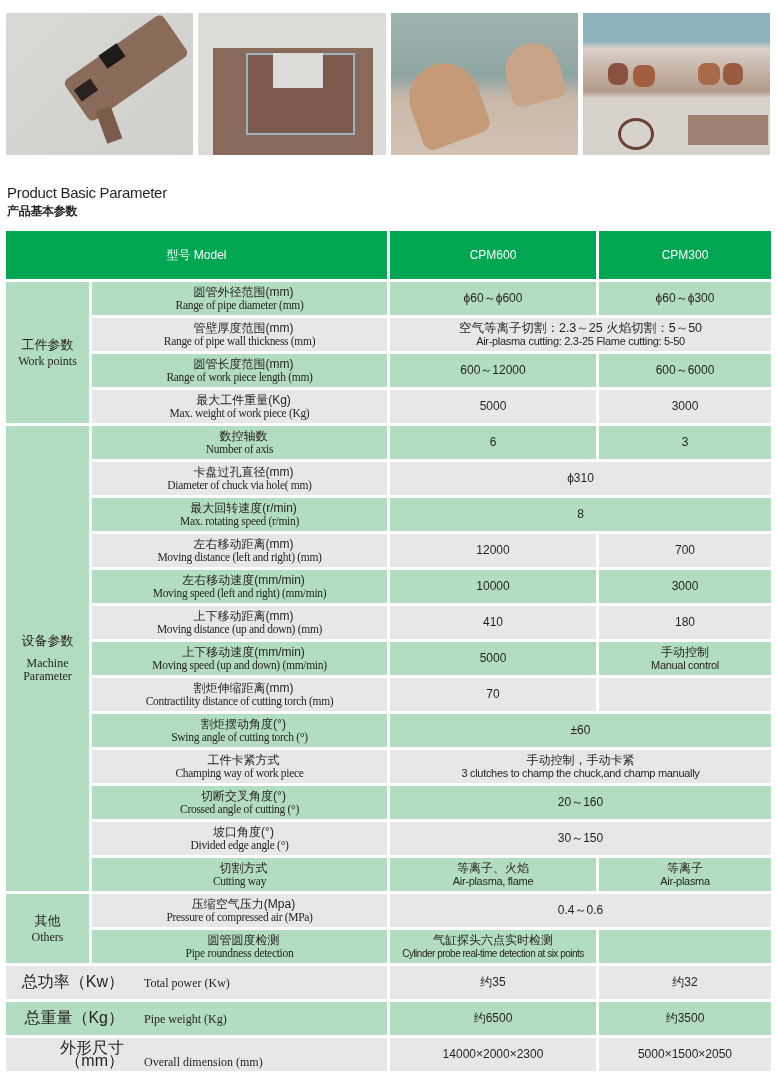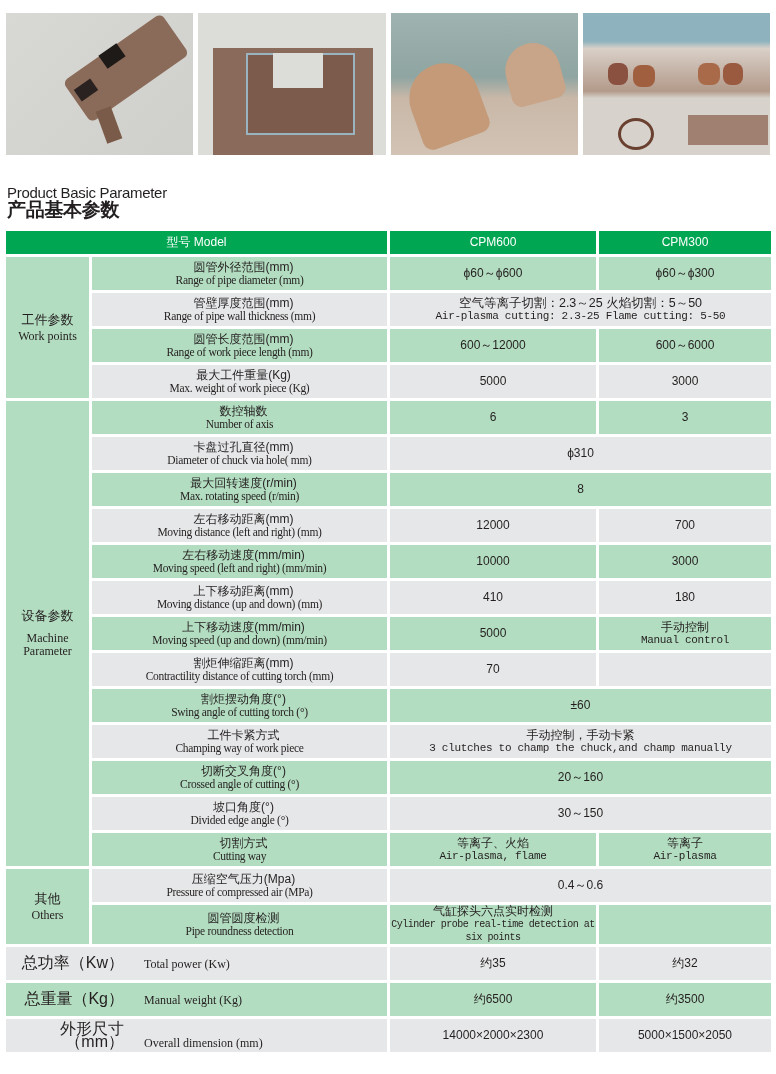--- a/index.html
+++ b/index.html
@@ -5,32 +5,32 @@
   html, body { margin: 0; padding: 0; background: #ffffff; }
   body { width: 776px; height: 1074px; position: relative; overflow: hidden; font-family: "Liberation Sans", sans-serif; color: #231f20; }
   .photos { position: absolute; top: 13px; left: 6px; width: 764px; height: 142px; display: flex; gap: 5px; }
   .photo { flex: 1; height: 142px; position: relative; overflow: hidden; }
   .p1 { background: linear-gradient(135deg, #d8d8d4 0%, #cfcfcb 100%); }
   .p2 { background: #dcdcd8; }
   .p3 { background: linear-gradient(180deg, #9fb3b0 0%, #8fa5a2 45%, #c9b8a8 60%, #d2c3b4 100%); }
   .p4 { background: linear-gradient(180deg, #8fb3be 0%, #8fb3be 20%, #d9d0c8 25%, #b39a8a 55%, #d7d2cc 60%, #d7d2cc 100%); }
   .shape { position: absolute; }
   .title { position: absolute; left: 7px; top: 184px; font-size: 15px; line-height: 18px; letter-spacing: -0.3px; }
-  .title .cn { font-weight: bold; font-size: 19px; font-family: Liberation Mono, monospace; }
+  .title .cn { font-weight: bold; font-size: 12px; }
   table.spec { position: absolute; left: 6px; top: 231px; width: 765px; border-collapse: separate; border-spacing: 3px; margin: -3px; table-layout: fixed; }
   table.spec td { padding: 0; text-align: center; vertical-align: middle; font-size: 12px; line-height: 13px; }
-  .hdr { background: #00a651; color: #ffffff; height: 23px; font-size: 12px; }
+  .hdr { background: #00a651; color: #ffffff; height: 48px; font-size: 12px; }
   .g { background: #b3ddc0; }
   .y { background: #e6e7e8; }
   .cat { background: #b3ddc0; font-family: "Liberation Serif", serif; font-size: 12px; }
   .cat .cn { font-family: "Liberation Sans", sans-serif; font-size: 13px; display: block; margin-bottom: 4px; }
   .lbl .cn { display: block; font-size: 12px; padding-left: 8px; }
   .lbl .en { display: block; font-family: Liberation Serif, serif; font-size: 11.5px; letter-spacing: -0.3px; }
   .val { font-size: 12px; }
-  .val .en { display: block; font-family: Liberation Mono, monospace; font-size: 11px; letter-spacing: -0.3px; }
+  .val .en { display: block; font-family: Liberation Sans, sans-serif; font-size: 11px; letter-spacing: -0.3px; }
   .val .cn { display: block; text-align: center; }
   tr.r td { height: 33px; }
   .tot { text-align: left !important; }
   .tot span { display: inline-block; text-align: center; }
   .tot .cn { width: 118px; text-align: right; padding-right: 20px; font-size: 16px; }
   .tot .en { font-family: "Liberation Serif", serif; font-size: 12px; }
 </style>
 </head>
 <body>
 
@@ -256,21 +256,21 @@
         </td>
     <td class="g val"></td>
   </tr>
 
   <tr class="r">
     <td class="y tot" colspan="2"><span class="cn">总功率（Kw）</span><span class="en">Total power (Kw)</span></td>
     <td class="y val">约35</td>
     <td class="y val">约32</td>
   </tr>
   <tr class="r">
-    <td class="g tot" colspan="2"><span class="cn">总重量（Kg）</span><span class="en">Manual weight (Kg)</span></td>
+    <td class="g tot" colspan="2"><span class="cn">总重量（Kg）</span><span class="en">Pipe weight (Kg)</span></td>
     <td class="g val">约6500</td>
     <td class="g val">约3500</td>
   </tr>
   <tr class="r">
     <td class="y tot" colspan="2"><span class="cn">外形尺寸（mm）</span><span class="en">Overall dimension (mm)</span></td>
     <td class="y val">14000×2000×2300</td>
     <td class="y val">5000×1500×2050</td>
   </tr>
 </tbody>
   </table>

